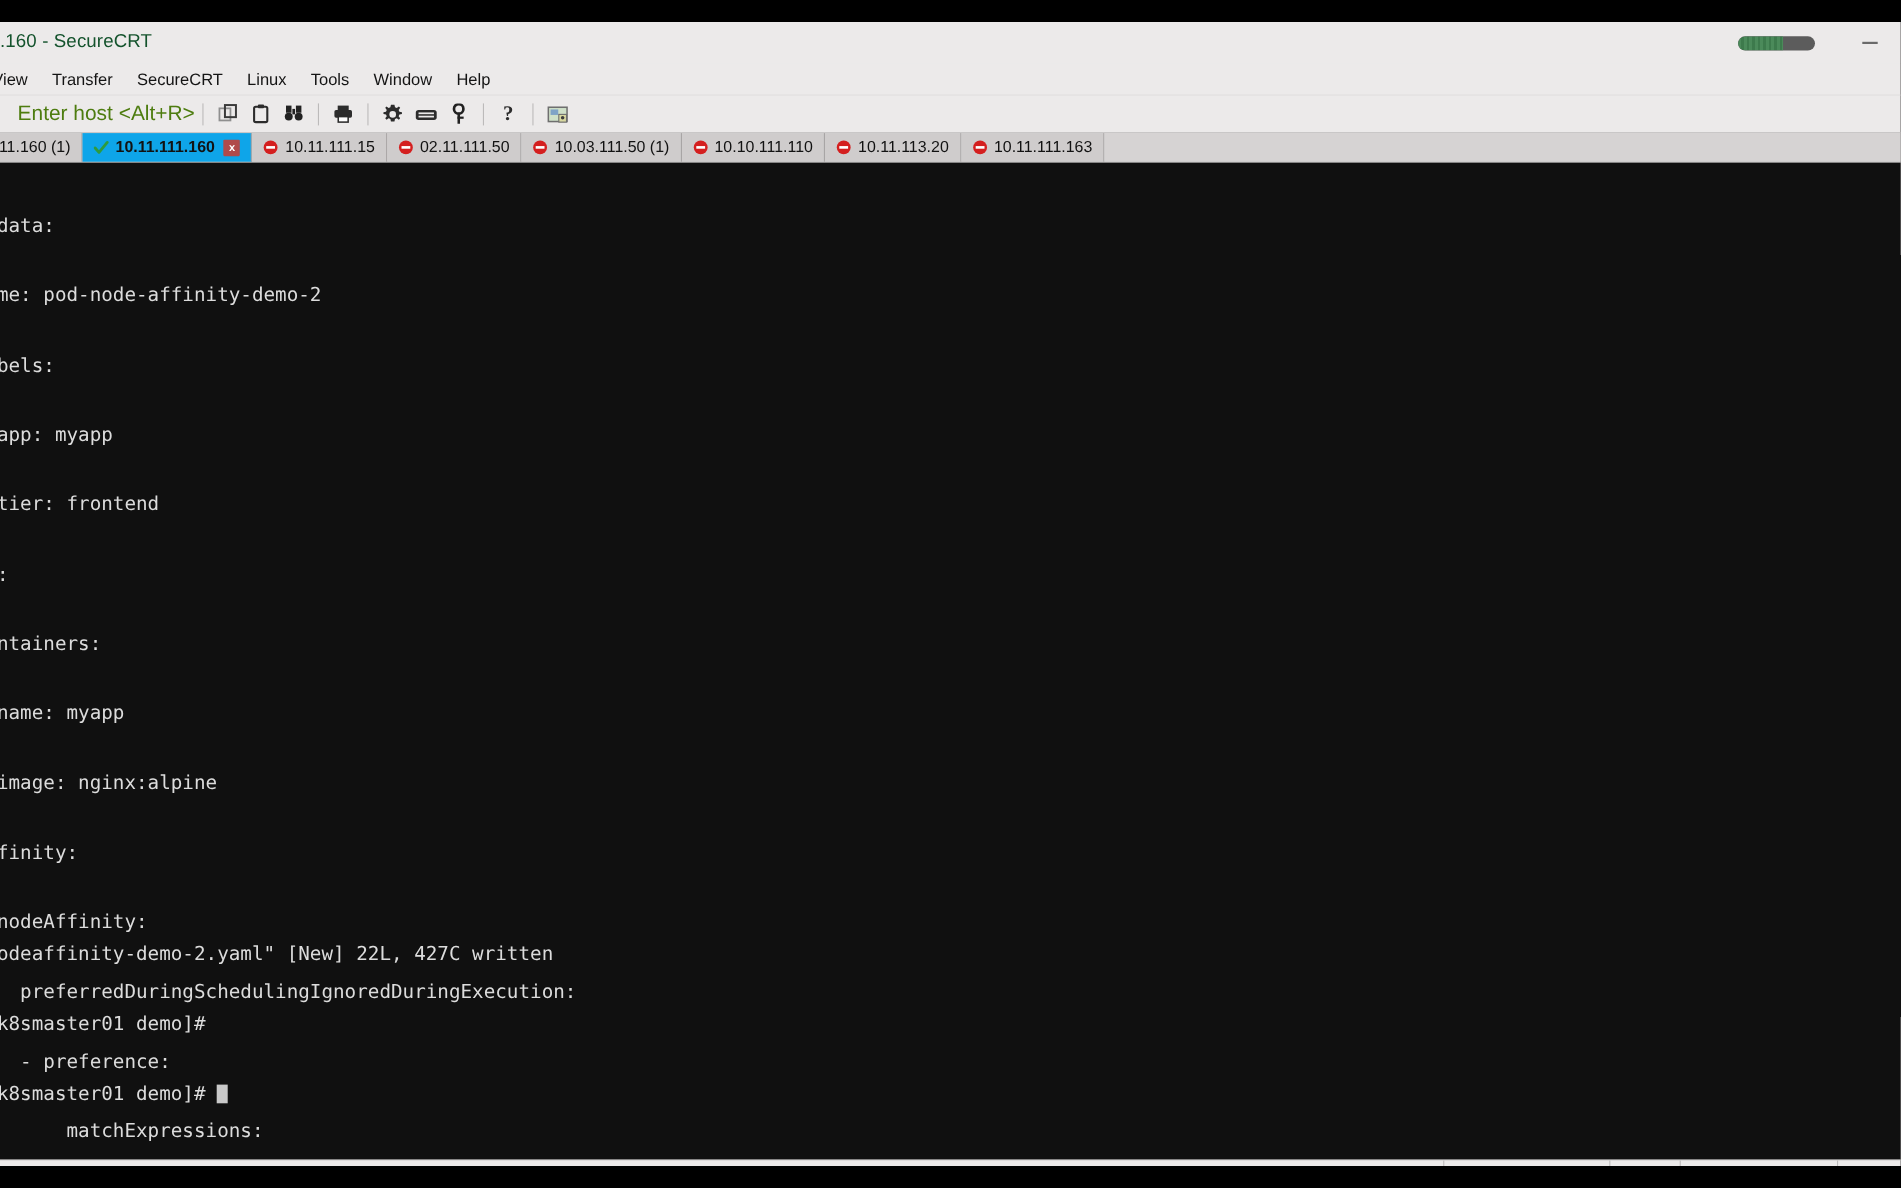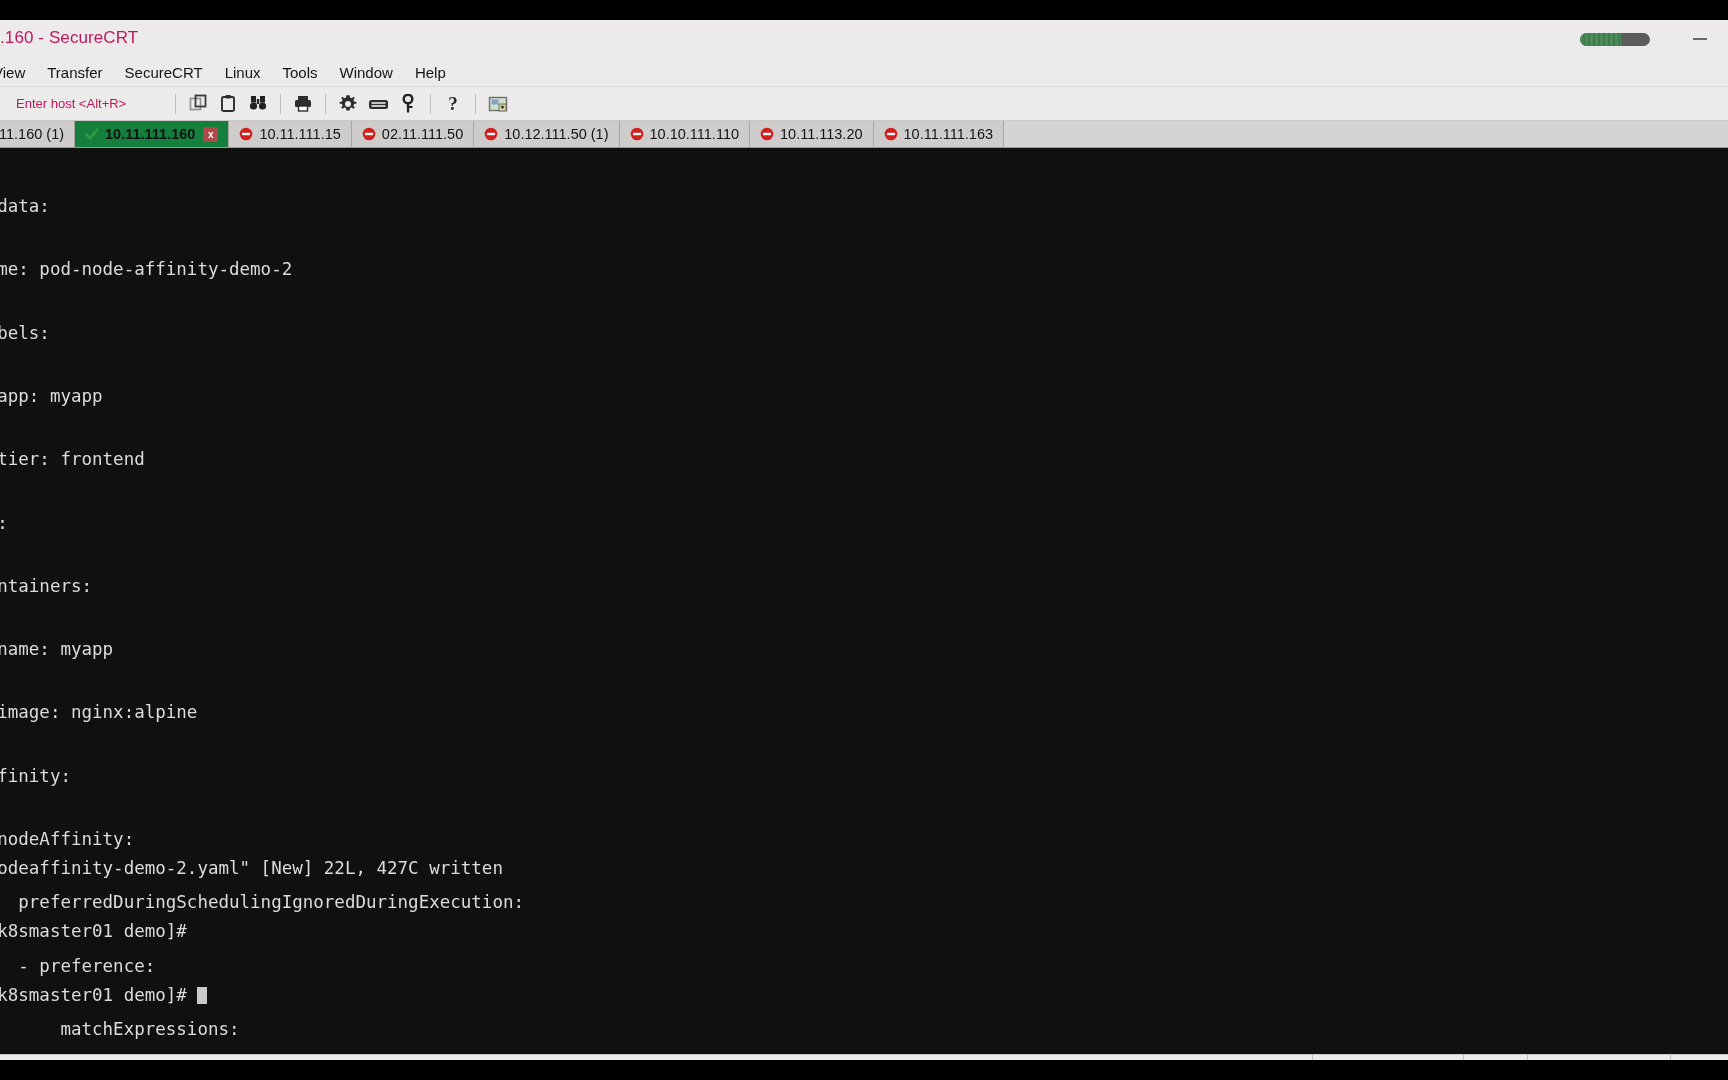--- a/index.html
+++ b/index.html
@@ -38,21 +38,21 @@
   .titlebar {
     position: relative;
     height: 38px;
     background: #eceaea;
   }
   .title-text {
     position: absolute;
     left: 22px;
     top: 8px;
     font-size: 17px;
-    color: #be185d;
+    color: #14532d;
     white-space: nowrap;
     letter-spacing: 0.1px;
   }
   .title-right {
     position: absolute;
     right: 0;
     top: 0;
     height: 38px;
     display: flex;
     align-items: center;
@@ -126,22 +126,22 @@
     justify-content: center;
     color: #2c2c2c;
   }
   .host-box {
     display: flex;
     align-items: center;
     height: 28px;
     min-width: 190px;
   }
   .host-placeholder {
-    font-size: 13px;
-    color: #be185d;
+    font-size: 19px;
+    color: #4d7c0f;
     padding-left: 8px;
     white-space: nowrap;
   }
   .tb-sep {
     width: 1px;
     height: 20px;
     background: #bcbaba;
     margin: 0 7px;
   }
 
@@ -159,21 +159,21 @@
     gap: 6px;
     padding: 0 10px;
     font-size: 14.5px;
     color: #121212;
     background: #cfcccc;
     border-right: 1px solid #a8a5a5;
     white-space: nowrap;
     cursor: default;
   }
   .tab.active {
-    background: #15803d;
+    background: #0ea5e9;
     font-weight: bold;
   }
   .tab-icon {
     width: 14px;
     height: 14px;
     display: inline-flex;
     align-items: center;
     justify-content: center;
     flex: 0 0 auto;
   }
@@ -390,21 +390,21 @@
         <span>02.11.111.50</span>
       </div>
 
       <div class="tab">
         <span class="tab-icon">
           <svg width="14" height="14" viewBox="0 0 14 14">
               <circle cx="7" cy="7" r="6.3" fill="#d41f1f"></circle>
               <rect x="3" y="5.8" width="8" height="2.4" fill="#fff"></rect>
             </svg>
         </span>
-        <span>10.12.111.50 (1)</span>
+        <span>10.03.111.50 (1)</span>
       </div>
 
       <div class="tab">
         <span class="tab-icon">
           <svg width="14" height="14" viewBox="0 0 14 14">
               <circle cx="7" cy="7" r="6.3" fill="#d41f1f"></circle>
               <rect x="3" y="5.8" width="8" height="2.4" fill="#fff"></rect>
             </svg>
         </span>
         <span>10.10.111.110</span>

